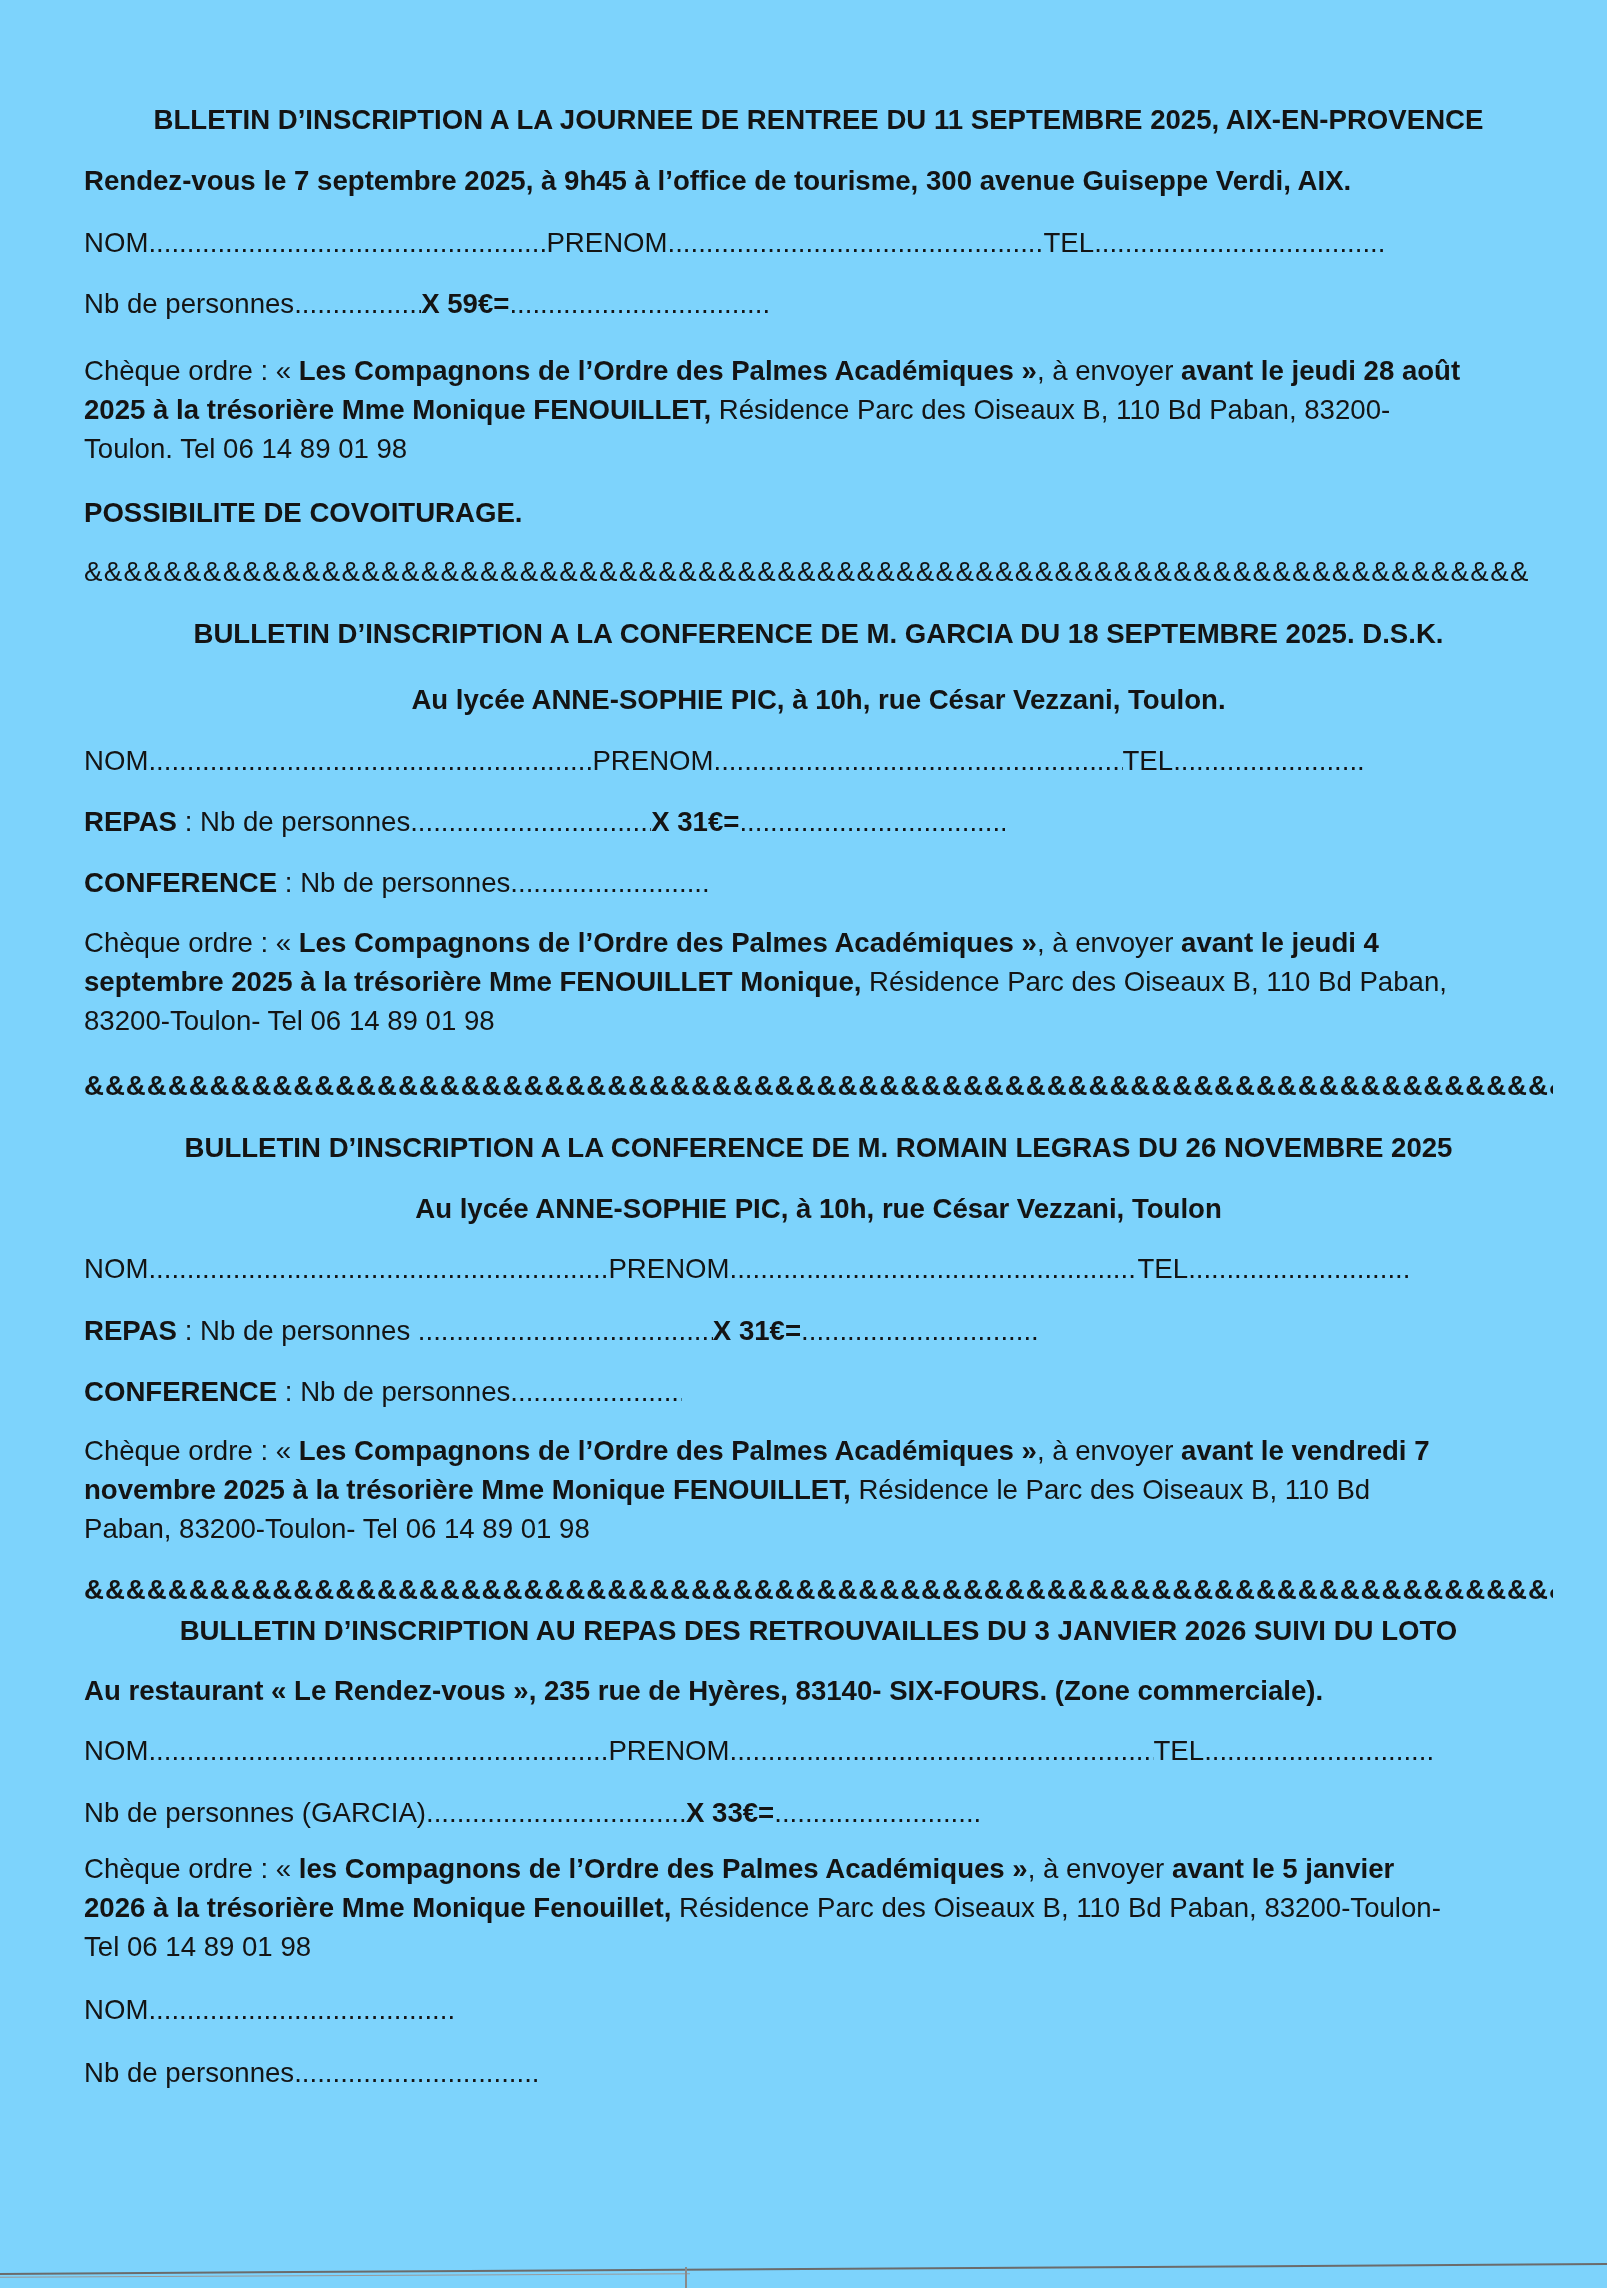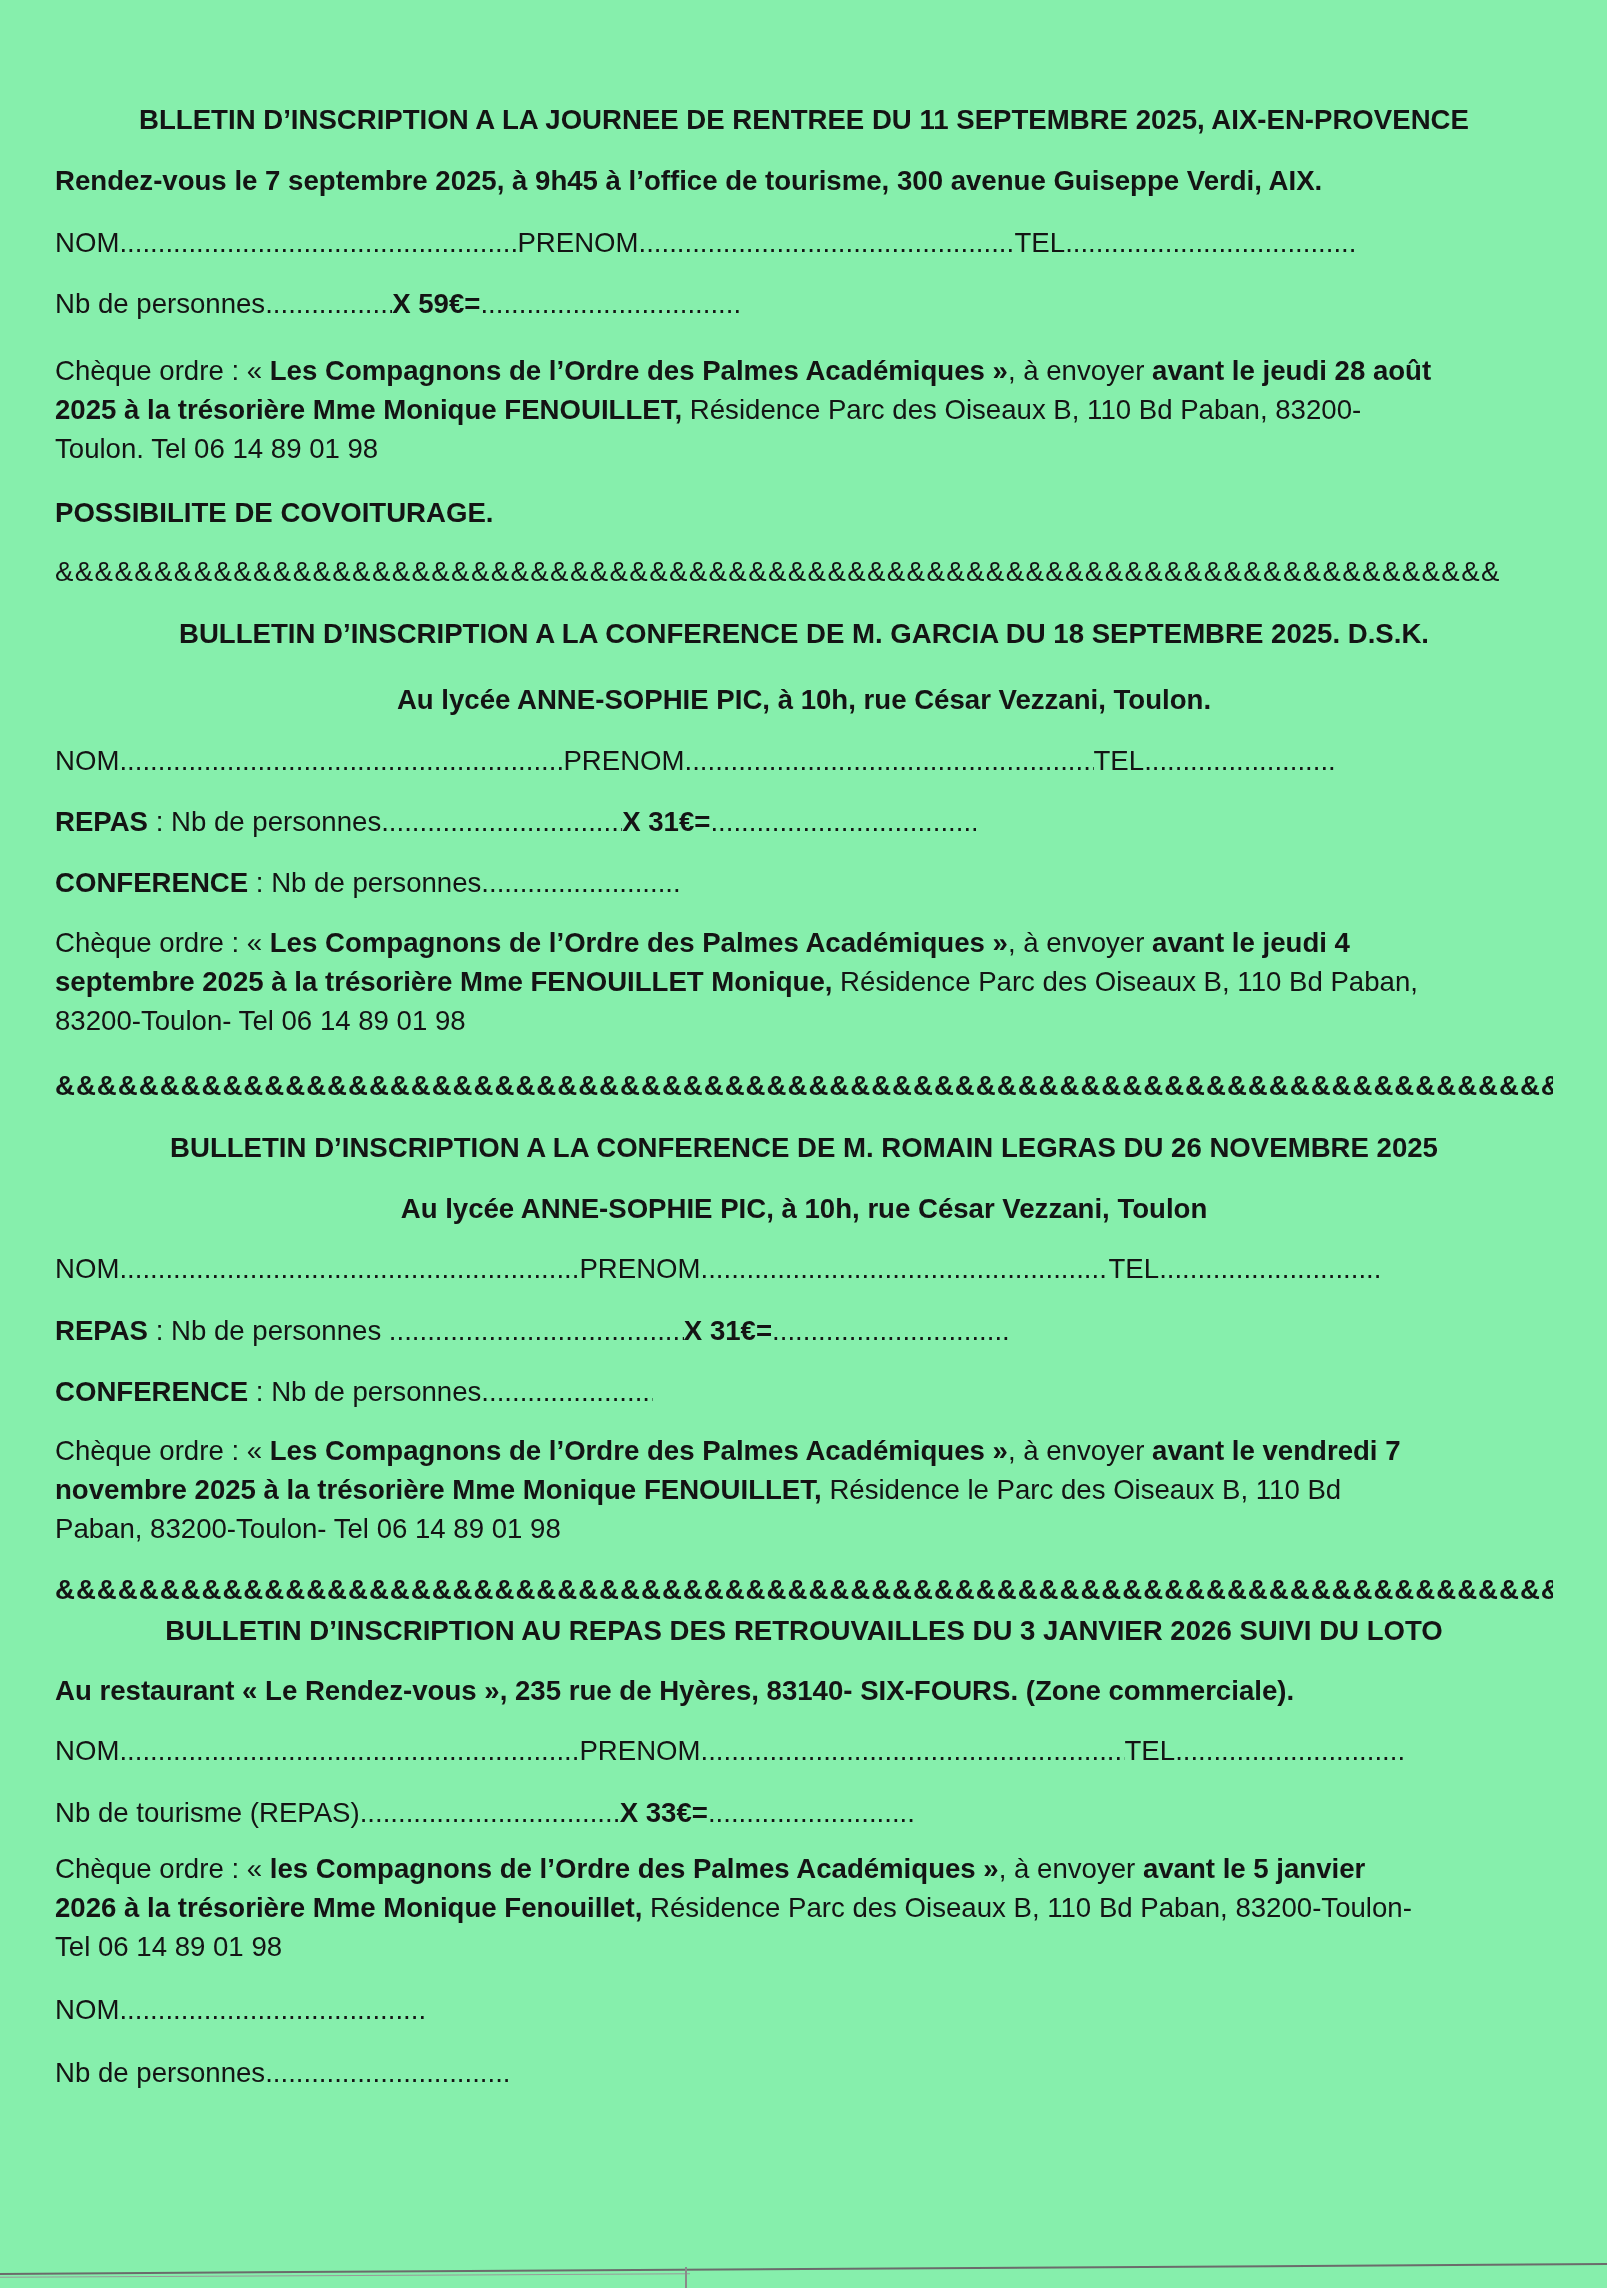--- a/index.html
+++ b/index.html
@@ -1,24 +1,24 @@
 <!DOCTYPE html>
 <html><head>
 <meta charset="utf-8">
 <style>
   html,body{margin:0;padding:0;background:#ffffff;}
   .page{
     position:relative;
     width:1608px;height:2288px;
-    background:#86efac;
+    background:#7dd3fc;
     overflow:hidden;
     font-family:"Liberation Sans","DejaVu Sans",sans-serif;
     color:#141414;
     box-sizing:border-box;
-    padding:100px 55px 0 55px;
+    padding:100px 55px 0 84px;
     font-size:27.6px;
     line-height:39px;
   }
   .line{display:block;white-space:nowrap;}
   .para{display:block;white-space:normal;}
   .b{font-weight:700;}
   .center{text-align:center;}
   .sep{letter-spacing:1.4px;overflow:hidden;}
   .sep-b{letter-spacing:1px;font-weight:700;overflow:hidden;}
   .dots{display:inline-block;overflow:hidden;white-space:nowrap;vertical-align:bottom;}
@@ -70,21 +70,21 @@
   <div class="para" style="margin-bottom:21.7px"><span>Chèque ordre : « </span><span class="b">Les Compagnons de l’Ordre des Palmes Académiques »</span><span>, à envoyer </span><span class="b">avant le vendredi 7</span><br><span class="b">novembre 2025 à la trésorière Mme Monique FENOUILLET,</span><span> Résidence le Parc des Oiseaux B, 110 Bd</span><br><span>Paban, 83200-Toulon- Tel 06 14 89 01 98</span></div>
 
   <div class="line sep-b" style="margin-bottom:2px">&amp;&amp;&amp;&amp;&amp;&amp;&amp;&amp;&amp;&amp;&amp;&amp;&amp;&amp;&amp;&amp;&amp;&amp;&amp;&amp;&amp;&amp;&amp;&amp;&amp;&amp;&amp;&amp;&amp;&amp;&amp;&amp;&amp;&amp;&amp;&amp;&amp;&amp;&amp;&amp;&amp;&amp;&amp;&amp;&amp;&amp;&amp;&amp;&amp;&amp;&amp;&amp;&amp;&amp;&amp;&amp;&amp;&amp;&amp;&amp;&amp;&amp;&amp;&amp;&amp;&amp;&amp;&amp;&amp;&amp;&amp;&amp;B</div>
 
   <div class="line b center" style="margin-bottom:20.7px">BULLETIN D’INSCRIPTION AU REPAS DES RETROUVAILLES DU 3 JANVIER 2026 SUIVI DU LOTO</div>
 
   <div class="line b" style="margin-bottom:21.7px">Au restaurant « Le Rendez-vous », 235 rue de Hyères, 83140- SIX-FOURS. (Zone commerciale).</div>
 
   <div class="line" style="margin-bottom:22.7px"><span>NOM</span><span class="dots" style="width: 460px;">..........................................................................................</span><span>PRENOM</span><span class="dots" style="width: 424px;">..........................................................................................</span><span>TEL</span><span class="dots" style="width: 229px;">..........................................................................................</span></div>
 
-  <div class="line" style="margin-bottom:16.7px"><span>Nb de tourisme (REPAS)</span><span class="dots" style="width: 260px;">..........................................................................................</span><span class="b">X 33€=</span><span class="dots" style="width: 208px;">..........................................................................................</span></div>
+  <div class="line" style="margin-bottom:16.7px"><span>Nb de personnes (GARCIA)</span><span class="dots" style="width: 260px;">..........................................................................................</span><span class="b">X 33€=</span><span class="dots" style="width: 208px;">..........................................................................................</span></div>
 
   <div class="para" style="margin-bottom:24.6px"><span>Chèque ordre : « </span><span class="b">les Compagnons de l’Ordre des Palmes Académiques »</span><span>, à envoyer </span><span class="b">avant le 5 janvier</span><br><span class="b">2026 à la trésorière Mme Monique Fenouillet,</span><span> Résidence Parc des Oiseaux B, 110 Bd Paban, 83200-Toulon-</span><br><span>Tel 06 14 89 01 98</span></div>
 
 
   <div class="line" style="margin-bottom:23.6px"><span>NOM</span><span class="dots" style="width: 307px;">..........................................................................................</span></div>
 
   <div class="line"><span>Nb de personnes</span><span class="dots" style="width: 244px;">..........................................................................................</span></div>
 
   <div class="scanline" style="left:-7.9px;top:2268px;width:1625px;height:2px;transform:rotate(-0.35deg);"></div>
   <div class="scanline" style="left:0;top:2275px;width:690px;height:1px;background:#999;transform:rotate(-0.3deg);"></div>

